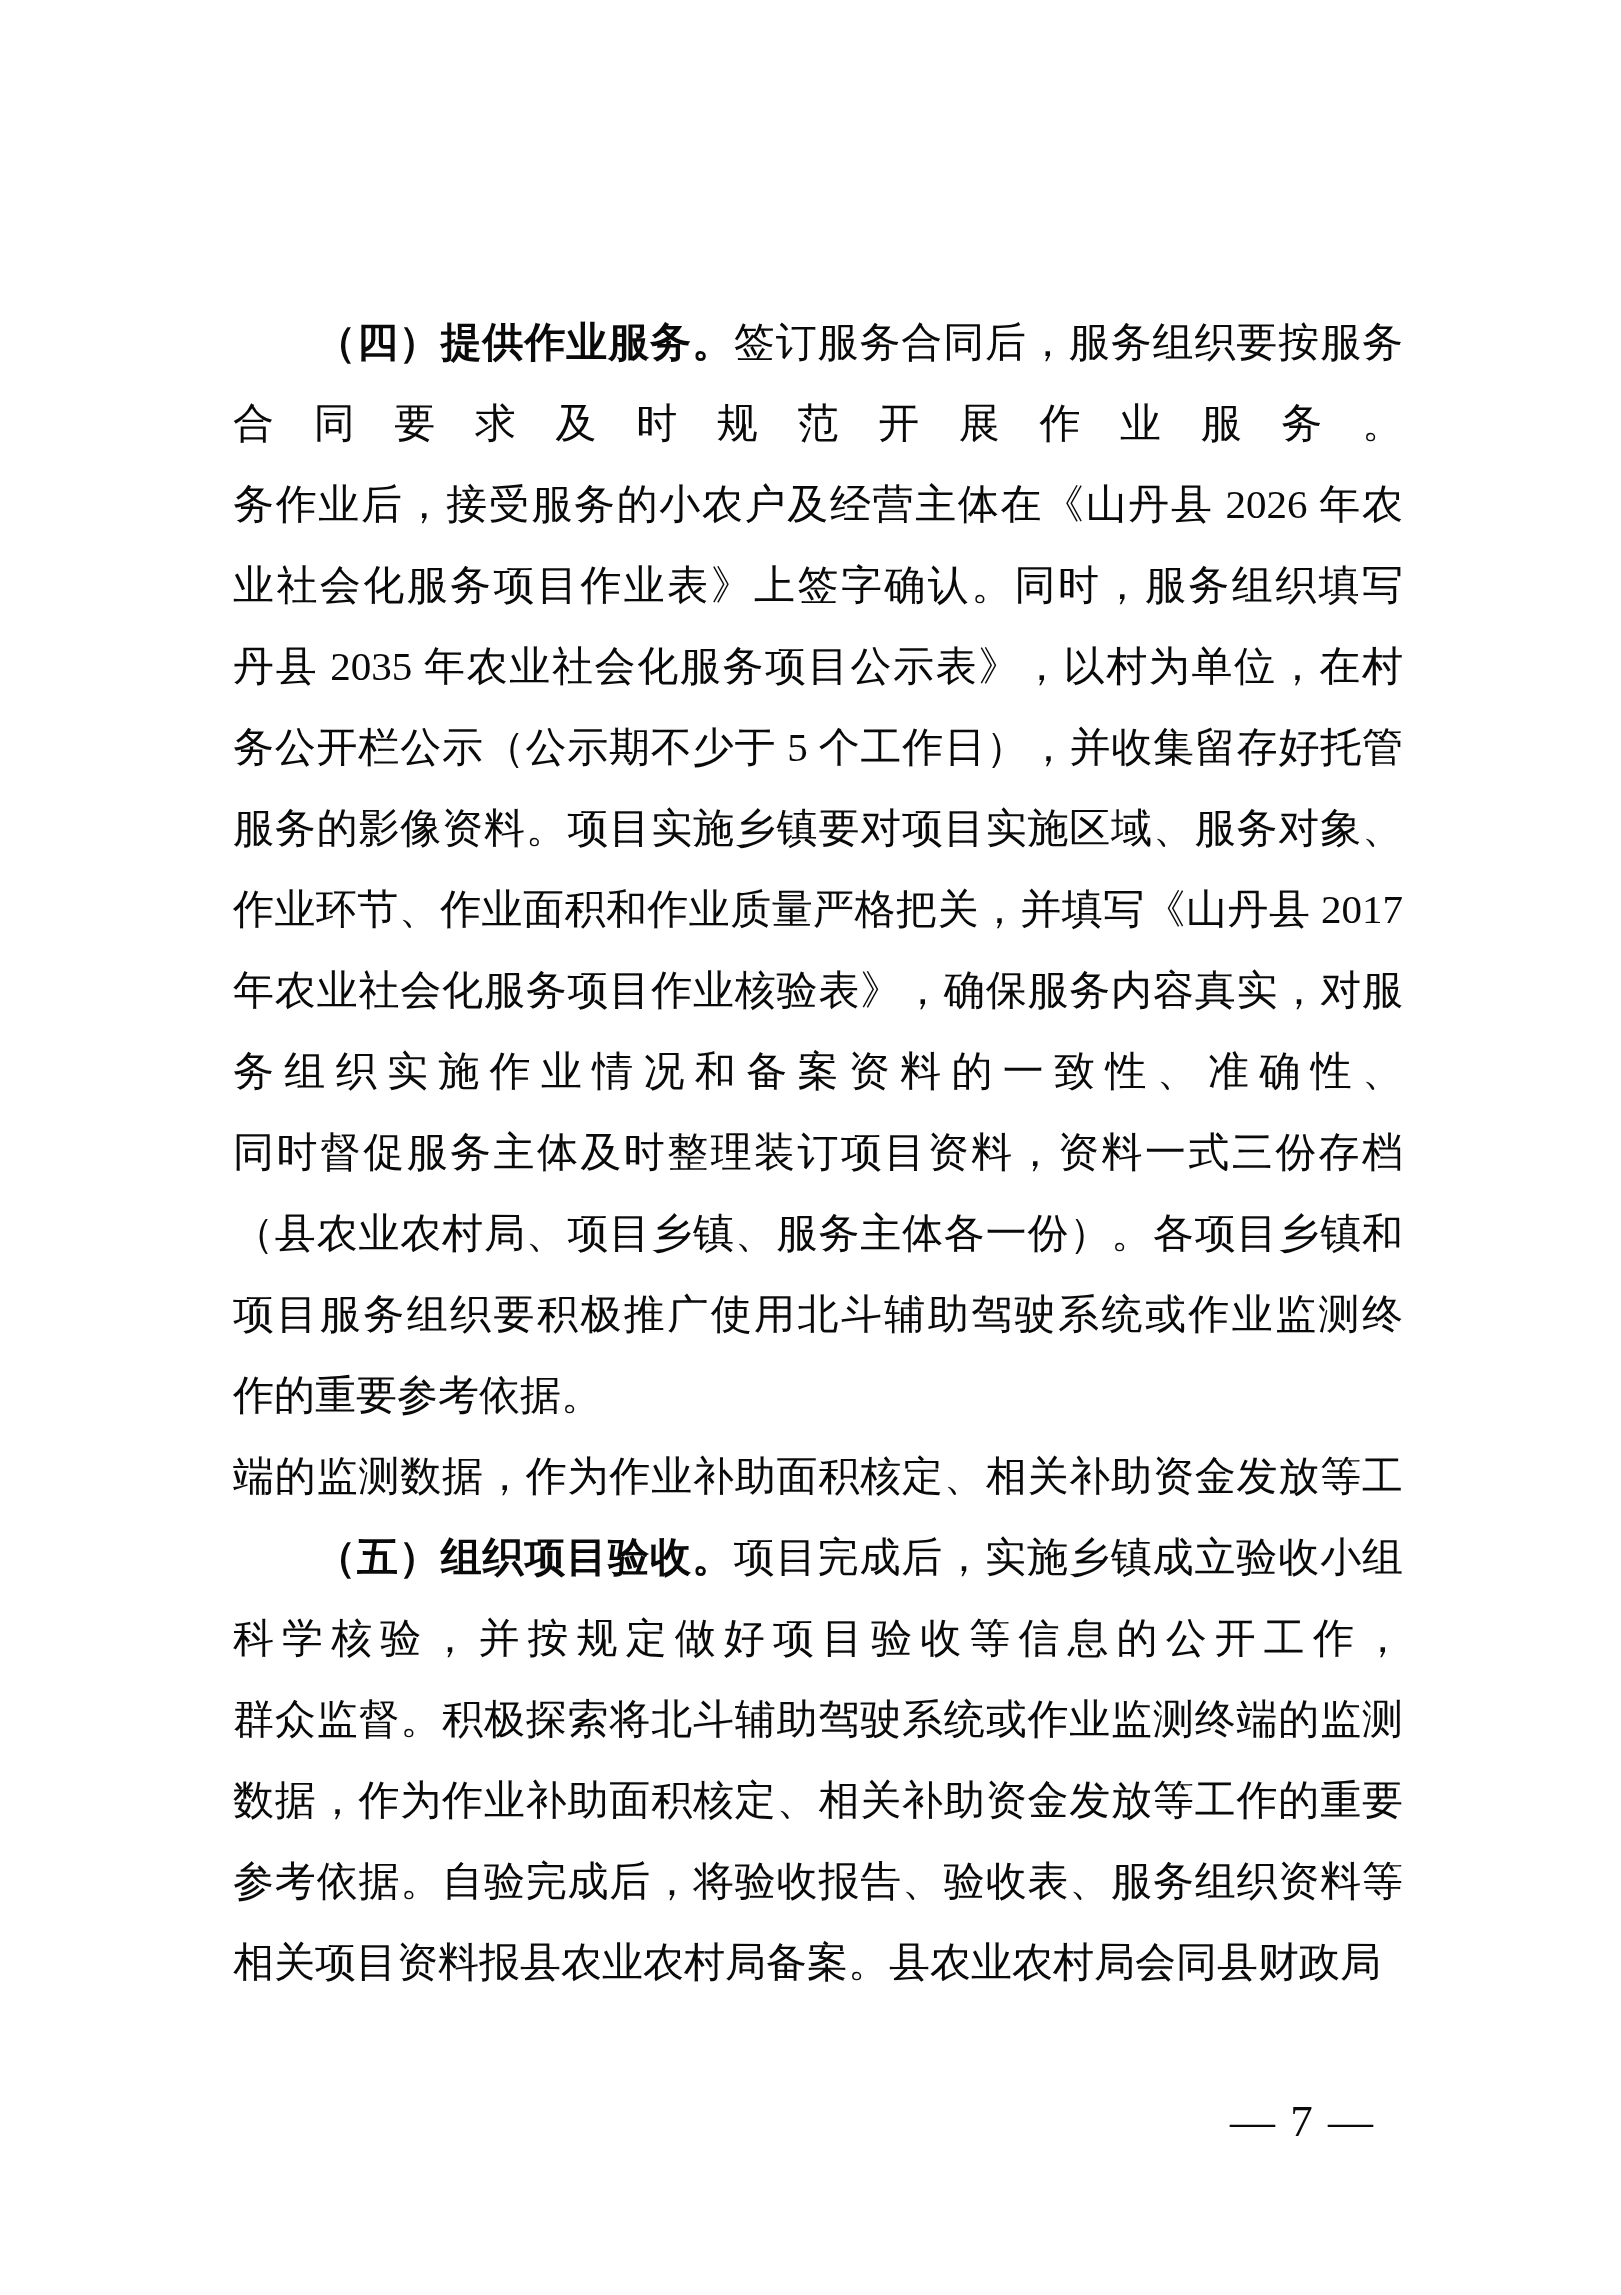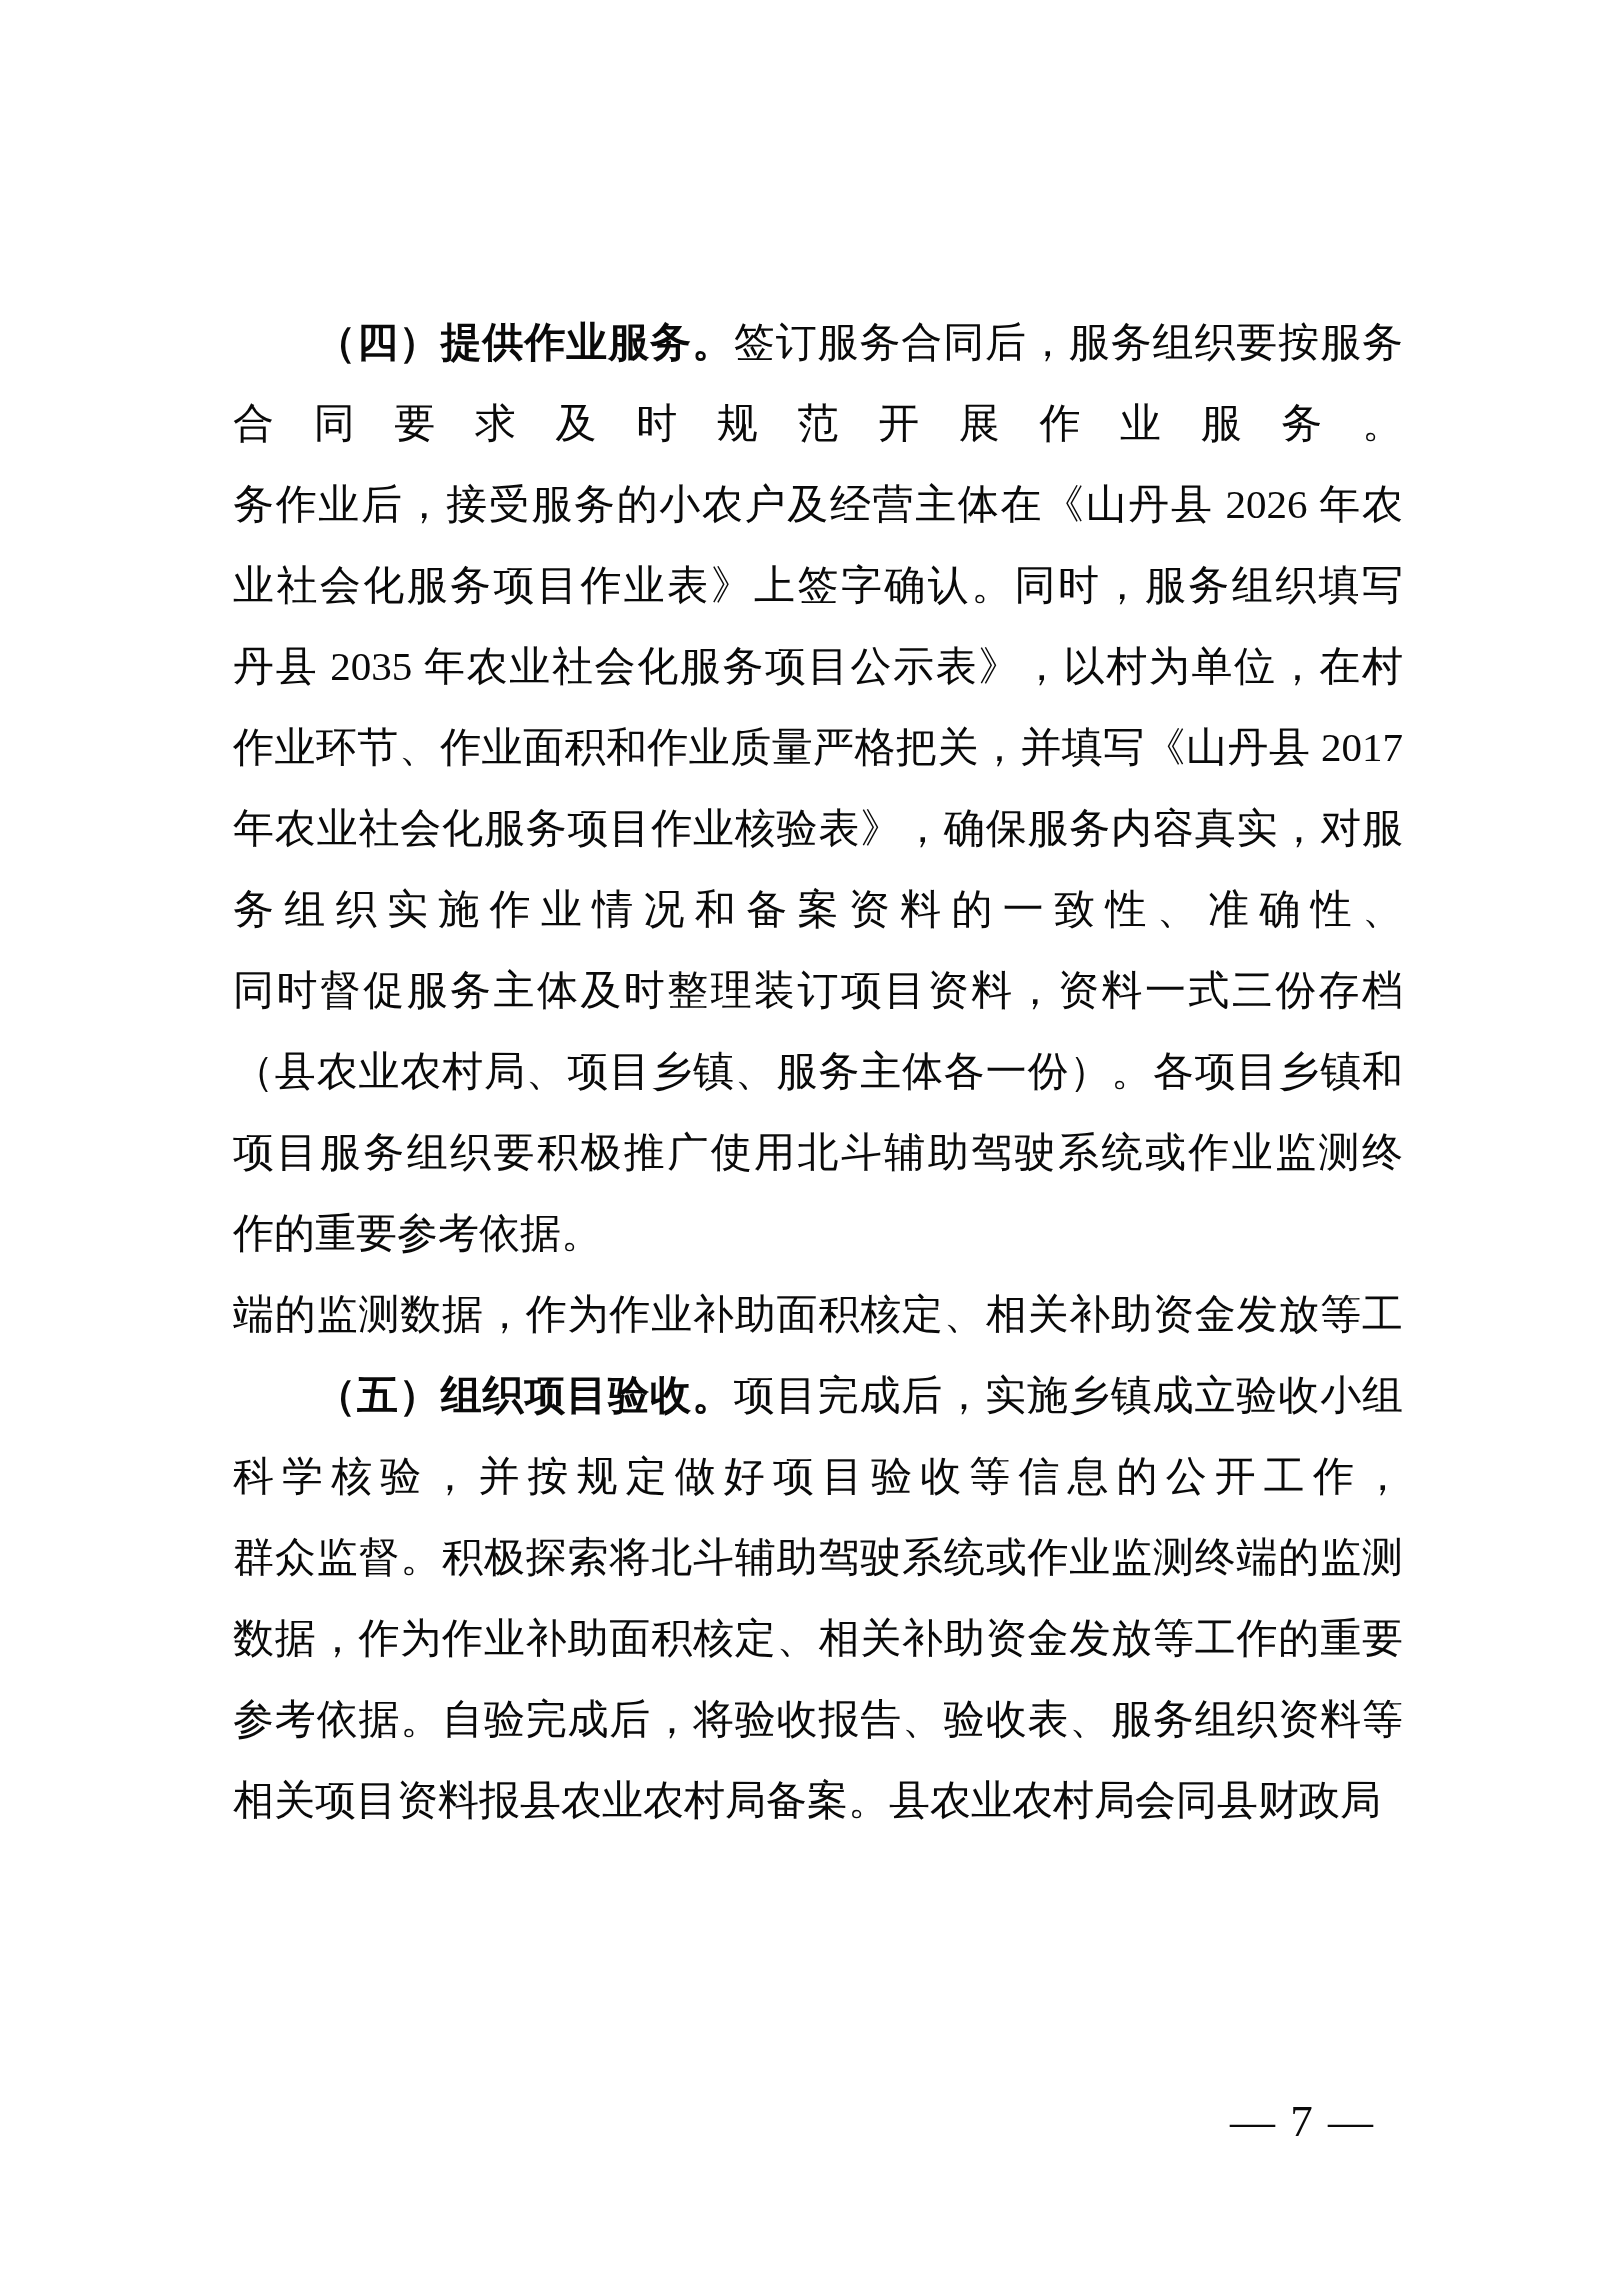--- a/index.html
+++ b/index.html
@@ -63,20 +63,22 @@
 <body>
 
 <div class="page">
   <div class="content">
       <div class="para">
         <div class="line indent"><span class="seg b">（四）提供作业服务。</span><span class="seg">签订服务合同后，服务组织要按服务</span></div>
         <div class="line"><span class="seg">合同要求及时规范开展作业服务。接受服务的小农户及经营主体在</span></div>
         <div class="line"><span class="seg">务作业后，接受服务的小农户及经营主体在《山丹县 2026 年农</span></div>
         <div class="line"><span class="seg">业社会化服务项目作业表》上签字确认。同时，服务组织填写《山</span></div>
         <div class="line"><span class="seg">丹县 2035 年农业社会化服务项目公示表》，以村为单位，在村</span></div>
+        <div class="line"><span class="seg">务公开栏公示（公示期不少于 5 个工作日），并收集留存好托管</span></div>
+        <div class="line"><span class="seg">服务的影像资料。项目实施乡镇要对项目实施区域、服务对象、</span></div>
         <div class="line"><span class="seg">作业环节、作业面积和作业质量严格把关，并填写《山丹县 2017</span></div>
         <div class="line"><span class="seg">年农业社会化服务项目作业核验表》，确保服务内容真实，对服</span></div>
         <div class="line"><span class="seg">务组织实施作业情况和备案资料的一致性、准确性、真实性负责，</span></div>
         <div class="line"><span class="seg">同时督促服务主体及时整理装订项目资料，资料一式三份存档</span></div>
         <div class="line"><span class="seg">（县农业农村局、项目乡镇、服务主体各一份）。各项目乡镇和</span></div>
         <div class="line"><span class="seg">项目服务组织要积极推广使用北斗辅助驾驶系统或作业监测终</span></div>
         <div class="line para-end"><span class="seg">作的重要参考依据。</span></div>
         <div class="line"><span class="seg">端的监测数据，作为作业补助面积核定、相关补助资金发放等工</span></div>
       </div>
       <div class="para">

